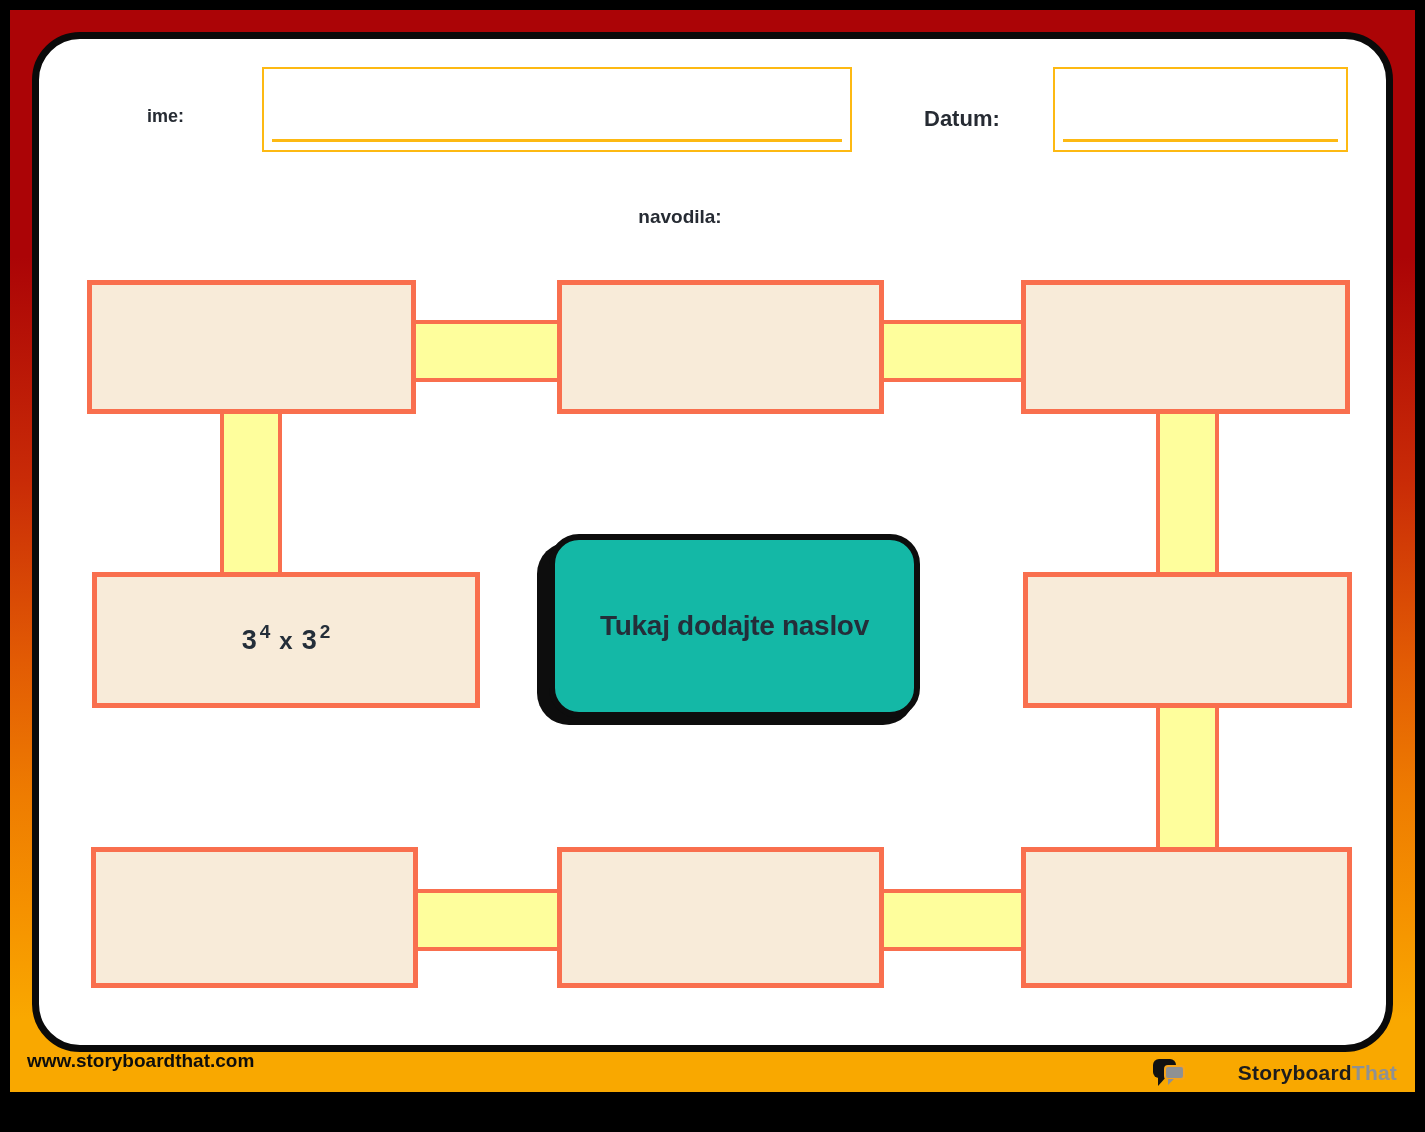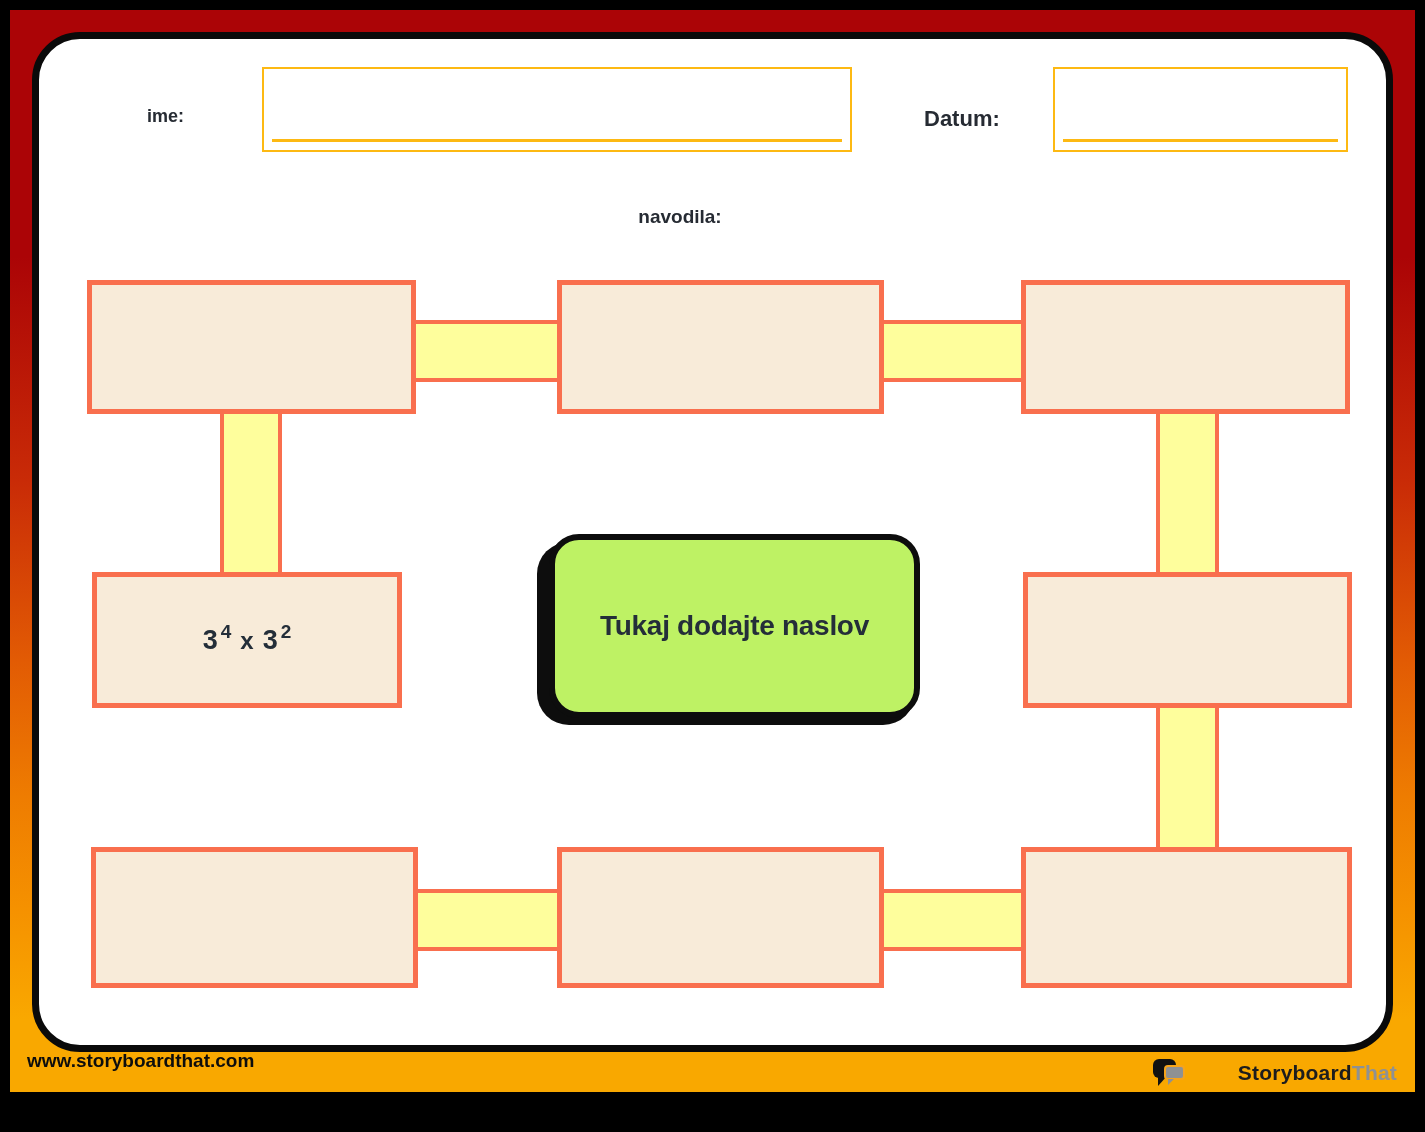--- a/index.html
+++ b/index.html
@@ -34,35 +34,35 @@
   #conn-v2  { left:1156px; top:408px; width:63px;  height:170px; }
   #conn-v3  { left:1156px; top:702px; width:63px;  height:151px; }
   #conn-h3a { left:412px;  top:889px; width:151px; height:62px; }
   #conn-h3b { left:878px;  top:889px; width:149px; height:62px; }
 
   .wbox { position:absolute; background:#F8EBD9; border:5px solid #F96F4E; z-index:2;
     display:flex; align-items:center; justify-content:center; }
   #box-tl { left:87px;   top:280px; width:329px; height:134px; }
   #box-tc { left:557px;  top:280px; width:327px; height:134px; }
   #box-tr { left:1021px; top:280px; width:329px; height:134px; }
-  #box-ml { left:92px;   top:572px; width:310px; height:136px; }
+  #box-ml { left:92px;   top:572px; width:388px; height:136px; }
   #box-mr { left:1023px; top:572px; width:329px; height:136px; }
   #box-bl { left:91px;   top:847px; width:327px; height:141px; }
   #box-bc { left:557px;  top:847px; width:327px; height:141px; }
   #box-br { left:1021px; top:847px; width:331px; height:141px; }
 
   .expr { font-weight:bold; font-size:27px; color:#242e39; }
   .expr .sup { font-size:19px; position:relative; top:-11px; margin-left:3px; }
   .expr .op  { margin:0 9px; font-size:24px; }
 
   
   .title-back  { position:absolute; left:537px; top:542px; width:378px; height:183px;
     background:#0d0d0d; border-radius:32px; z-index:3; }
   .title-front { position:absolute; left:549px; top:534px; width:371px; height:184px;
-    background:#bef264; border:6px solid #0d0d0d; border-radius:30px; z-index:4;
+    background:#14b8a6; border:6px solid #0d0d0d; border-radius:30px; z-index:4;
     display:flex; align-items:center; justify-content:center; }
   .title-text  { font-size:28px; font-weight:bold; color:#242e39; letter-spacing:-0.3px; }
 
   
   .footer-url { position:absolute; left:27px; top:1050px; font-size:19px; font-weight:bold;
     color:#0d0d0d; z-index:5; }
   .logo { position:absolute; right:28px; top:1055px; height:36px; display:flex;
     align-items:center; z-index:5;gap:44px; }
   .logo-icon { position:relative; width:36px; height:34px; margin-right:5px; }
   .bb  { position:absolute; left:0; top:3px; width:23px; height:19px; background:#111;

